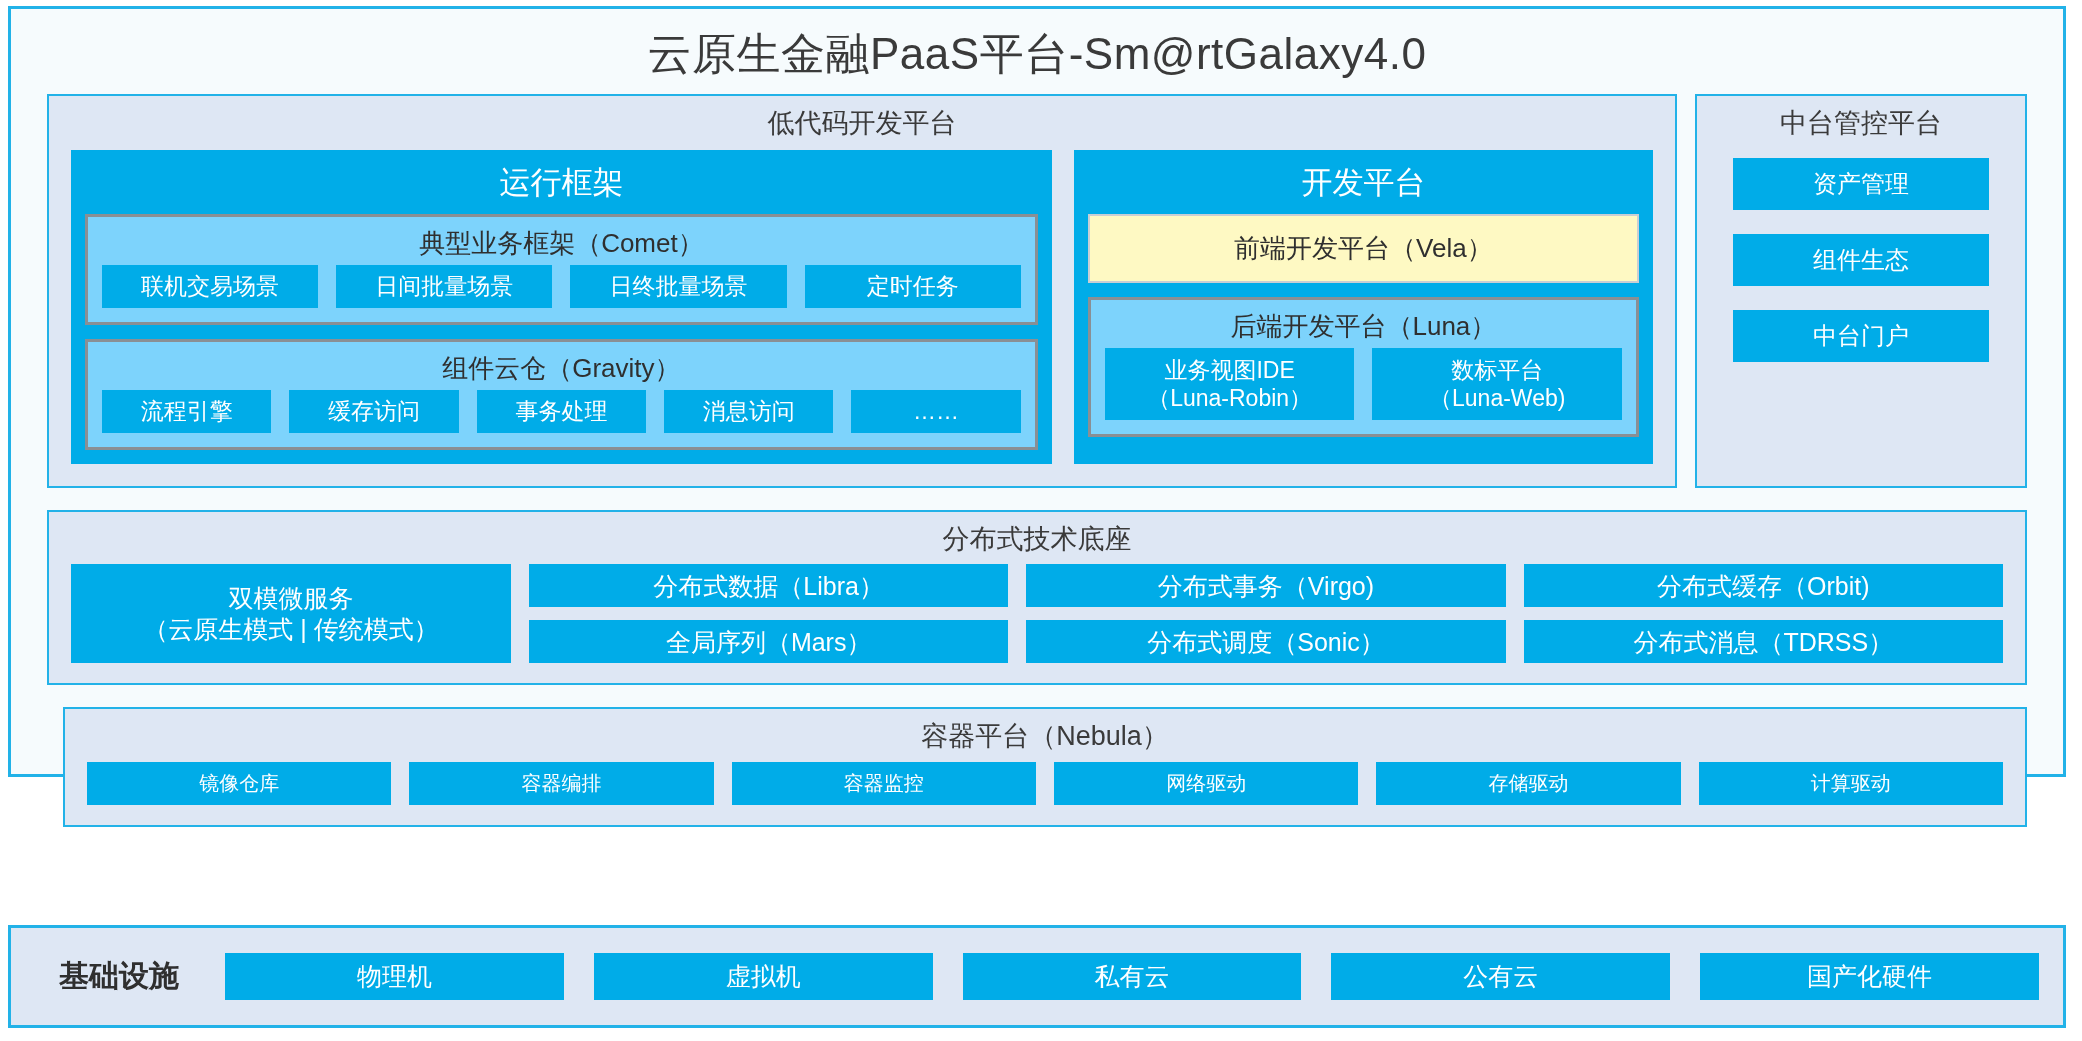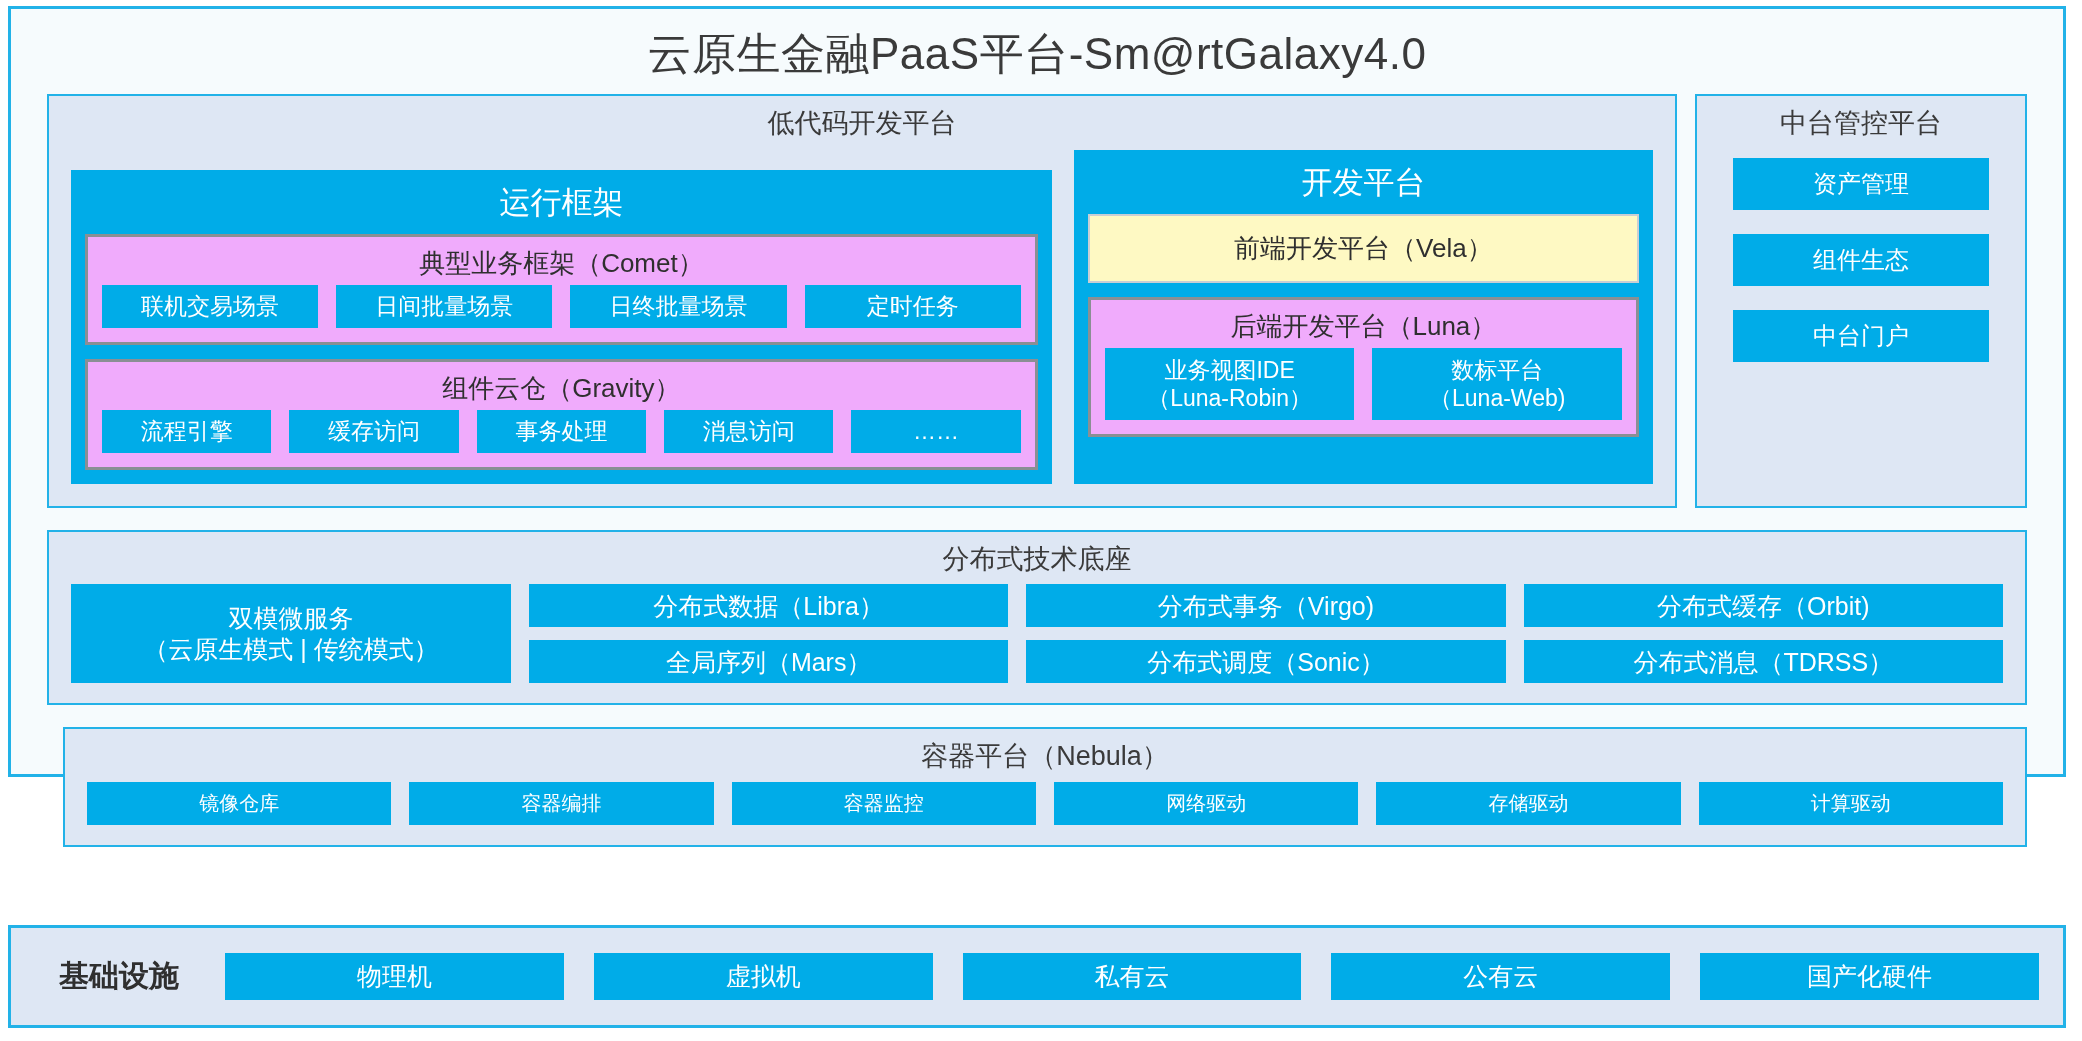--- a/index.html
+++ b/index.html
@@ -62,21 +62,21 @@
     justify-content: center;
     text-align: center;
     font-size: 23px;
     line-height: 1.22;
     box-sizing: border-box;
     white-space: pre-line;
   }
 
   
   .white-card {
-    background: #f0abfc;
+    background: #7dd3fc;
     border: 3px solid #8a8f94;
     box-sizing: border-box;
   }
   .white-card-title {
     text-align: center;
     font-size: 26px;
     color: #2f2f2f;
     padding: 9px 0 4px 0;
   }
 
@@ -106,21 +106,21 @@
     display: flex;
     flex-direction: column;
   }
   .blue-block-title {
     text-align: center;
     color: #ffffff;
     font-size: 31px;
     padding: 12px 0 10px 0;
   }
 
-  .runtime { flex: 0 0 62%; margin-top: 20px; }
+  .runtime { flex: 0 0 62%; }
   .devplat { flex: 1 1 auto; }
 
   .runtime-inner {
     padding: 0 14px 14px 14px;
     display: flex;
     flex-direction: column;
     gap: 14px;
     flex: 1 1 auto;
   }
   .comet-tiles {

